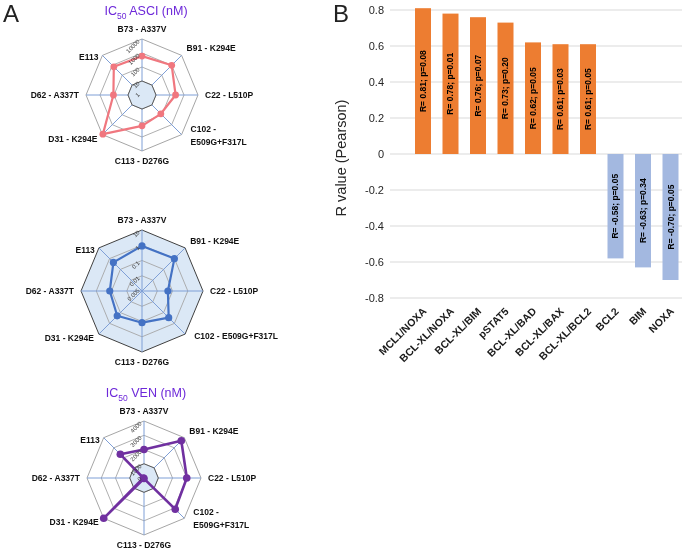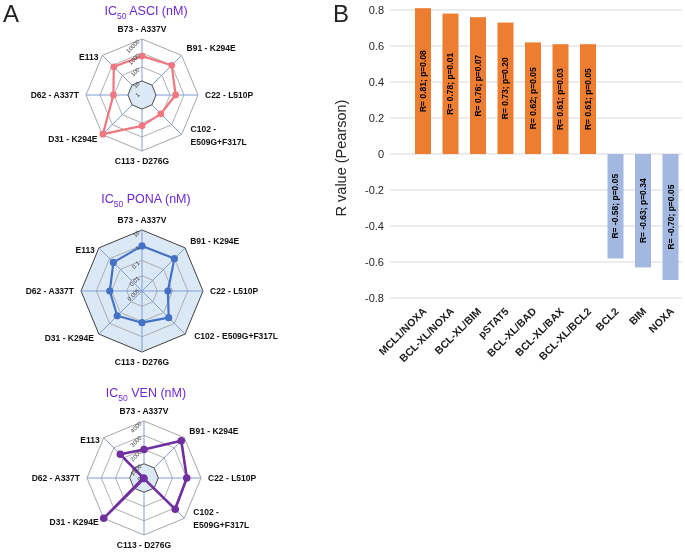--- a/index.html
+++ b/index.html
@@ -59,21 +59,20 @@
       <text x="142" y="14" text-anchor="middle" font-size="8.5" font-weight="bold" fill="#111"><tspan x="142" dy="0">B73 - A337V</tspan></text>
       <text x="186.59797974644667" y="33.402020253553346" text-anchor="start" font-size="8.5" font-weight="bold" fill="#111"><tspan x="186.59797974644667" dy="0">B91 - K294E</tspan></text>
       <text x="205" y="80" text-anchor="start" font-size="8.5" font-weight="bold" fill="#111"><tspan x="205" dy="0">C22 - L510P</tspan></text>
       <text x="190.59797974644667" y="113.59797974644665" text-anchor="start" font-size="8.5" font-weight="bold" fill="#111"><tspan x="190.59797974644667" dy="0">C102 -</tspan><tspan x="190.59797974644667" dy="13">E509G+F317L</tspan></text>
       <text x="142" y="146" text-anchor="middle" font-size="8.5" font-weight="bold" fill="#111"><tspan x="142" dy="0">C113 - D276G</tspan></text>
       <text x="97.40202025355335" y="123.59797974644667" text-anchor="end" font-size="8.5" font-weight="bold" fill="#111"><tspan x="97.40202025355335" dy="0">D31 - K294E</tspan></text>
       <text x="79" y="80" text-anchor="end" font-size="8.5" font-weight="bold" fill="#111"><tspan x="79" dy="0">D62 - A337T</tspan></text>
       <text x="98.40202025355333" y="42.402020253553346" text-anchor="end" font-size="8.5" font-weight="bold" fill="#111"><tspan x="98.40202025355333" dy="0">E113</tspan></text>
     </svg>
 
-  <div class="radar-title" id="title-1"><span>IC</span><sub>50</sub><span> PONA (nM)</span></div>
   <svg class="radar-svg" id="radar-svg-1" width="332" height="170">
       <polygon points="142.0,22.0 185.1,39.9 203.0,83.0 185.1,126.1 142.0,144.0 98.9,126.1 81.0,83.0 98.9,39.9" fill="#dbe8f6" stroke="none"></polygon>
       <polygon points="142.0,67.8 152.8,72.2 157.3,83.0 152.8,93.8 142.0,98.3 131.2,93.8 126.8,83.0 131.2,72.2" fill="none" stroke="#a6a6a6" stroke-width="0.9"></polygon>
       <polygon points="142.0,52.5 163.6,61.4 172.5,83.0 163.6,104.6 142.0,113.5 120.4,104.6 111.5,83.0 120.4,61.4" fill="none" stroke="#a6a6a6" stroke-width="0.9"></polygon>
       <polygon points="142.0,37.3 174.4,50.6 187.8,83.0 174.4,115.4 142.0,128.8 109.6,115.4 96.3,83.0 109.6,50.6" fill="none" stroke="#a6a6a6" stroke-width="0.9"></polygon>
       <polygon points="142.0,22.0 185.1,39.9 203.0,83.0 185.1,126.1 142.0,144.0 98.9,126.1 81.0,83.0 98.9,39.9" fill="none" stroke="#404040" stroke-width="1"></polygon>
       <line x1="142" y1="83" x2="142" y2="22" stroke="#7f9fd6" stroke-width="1"></line>
       <line x1="142" y1="83" x2="185.1335136523794" y2="39.86648634762061" stroke="#7f9fd6" stroke-width="1"></line>
       <line x1="142" y1="83" x2="203" y2="83" stroke="#7f9fd6" stroke-width="1"></line>
       <line x1="142" y1="83" x2="185.1335136523794" y2="126.13351365237939" stroke="#7f9fd6" stroke-width="1"></line>

